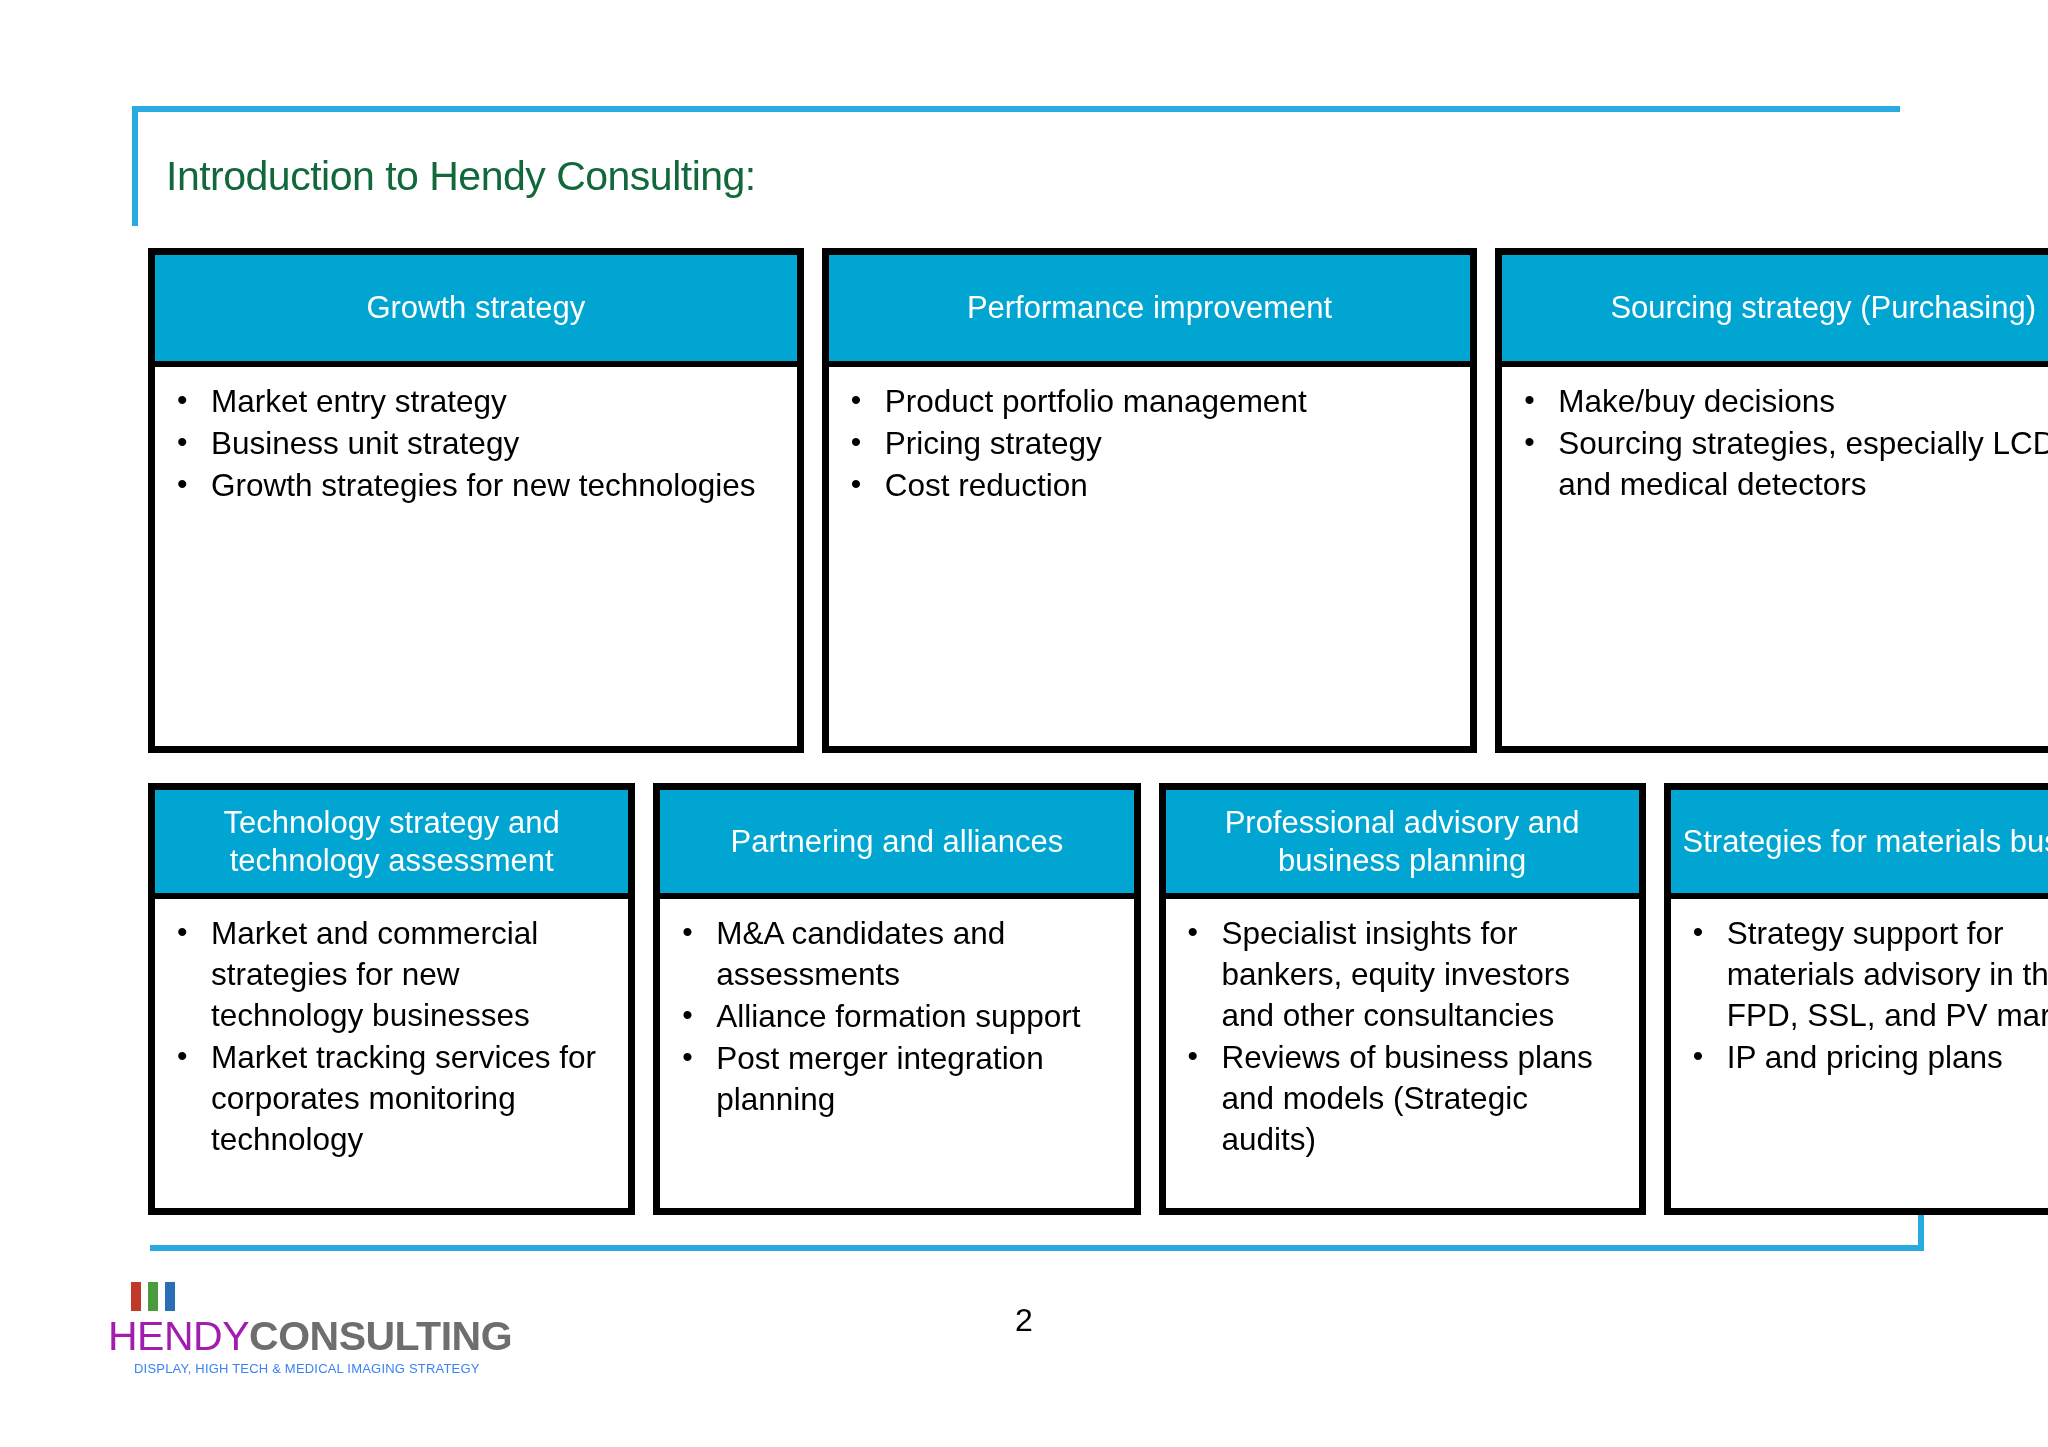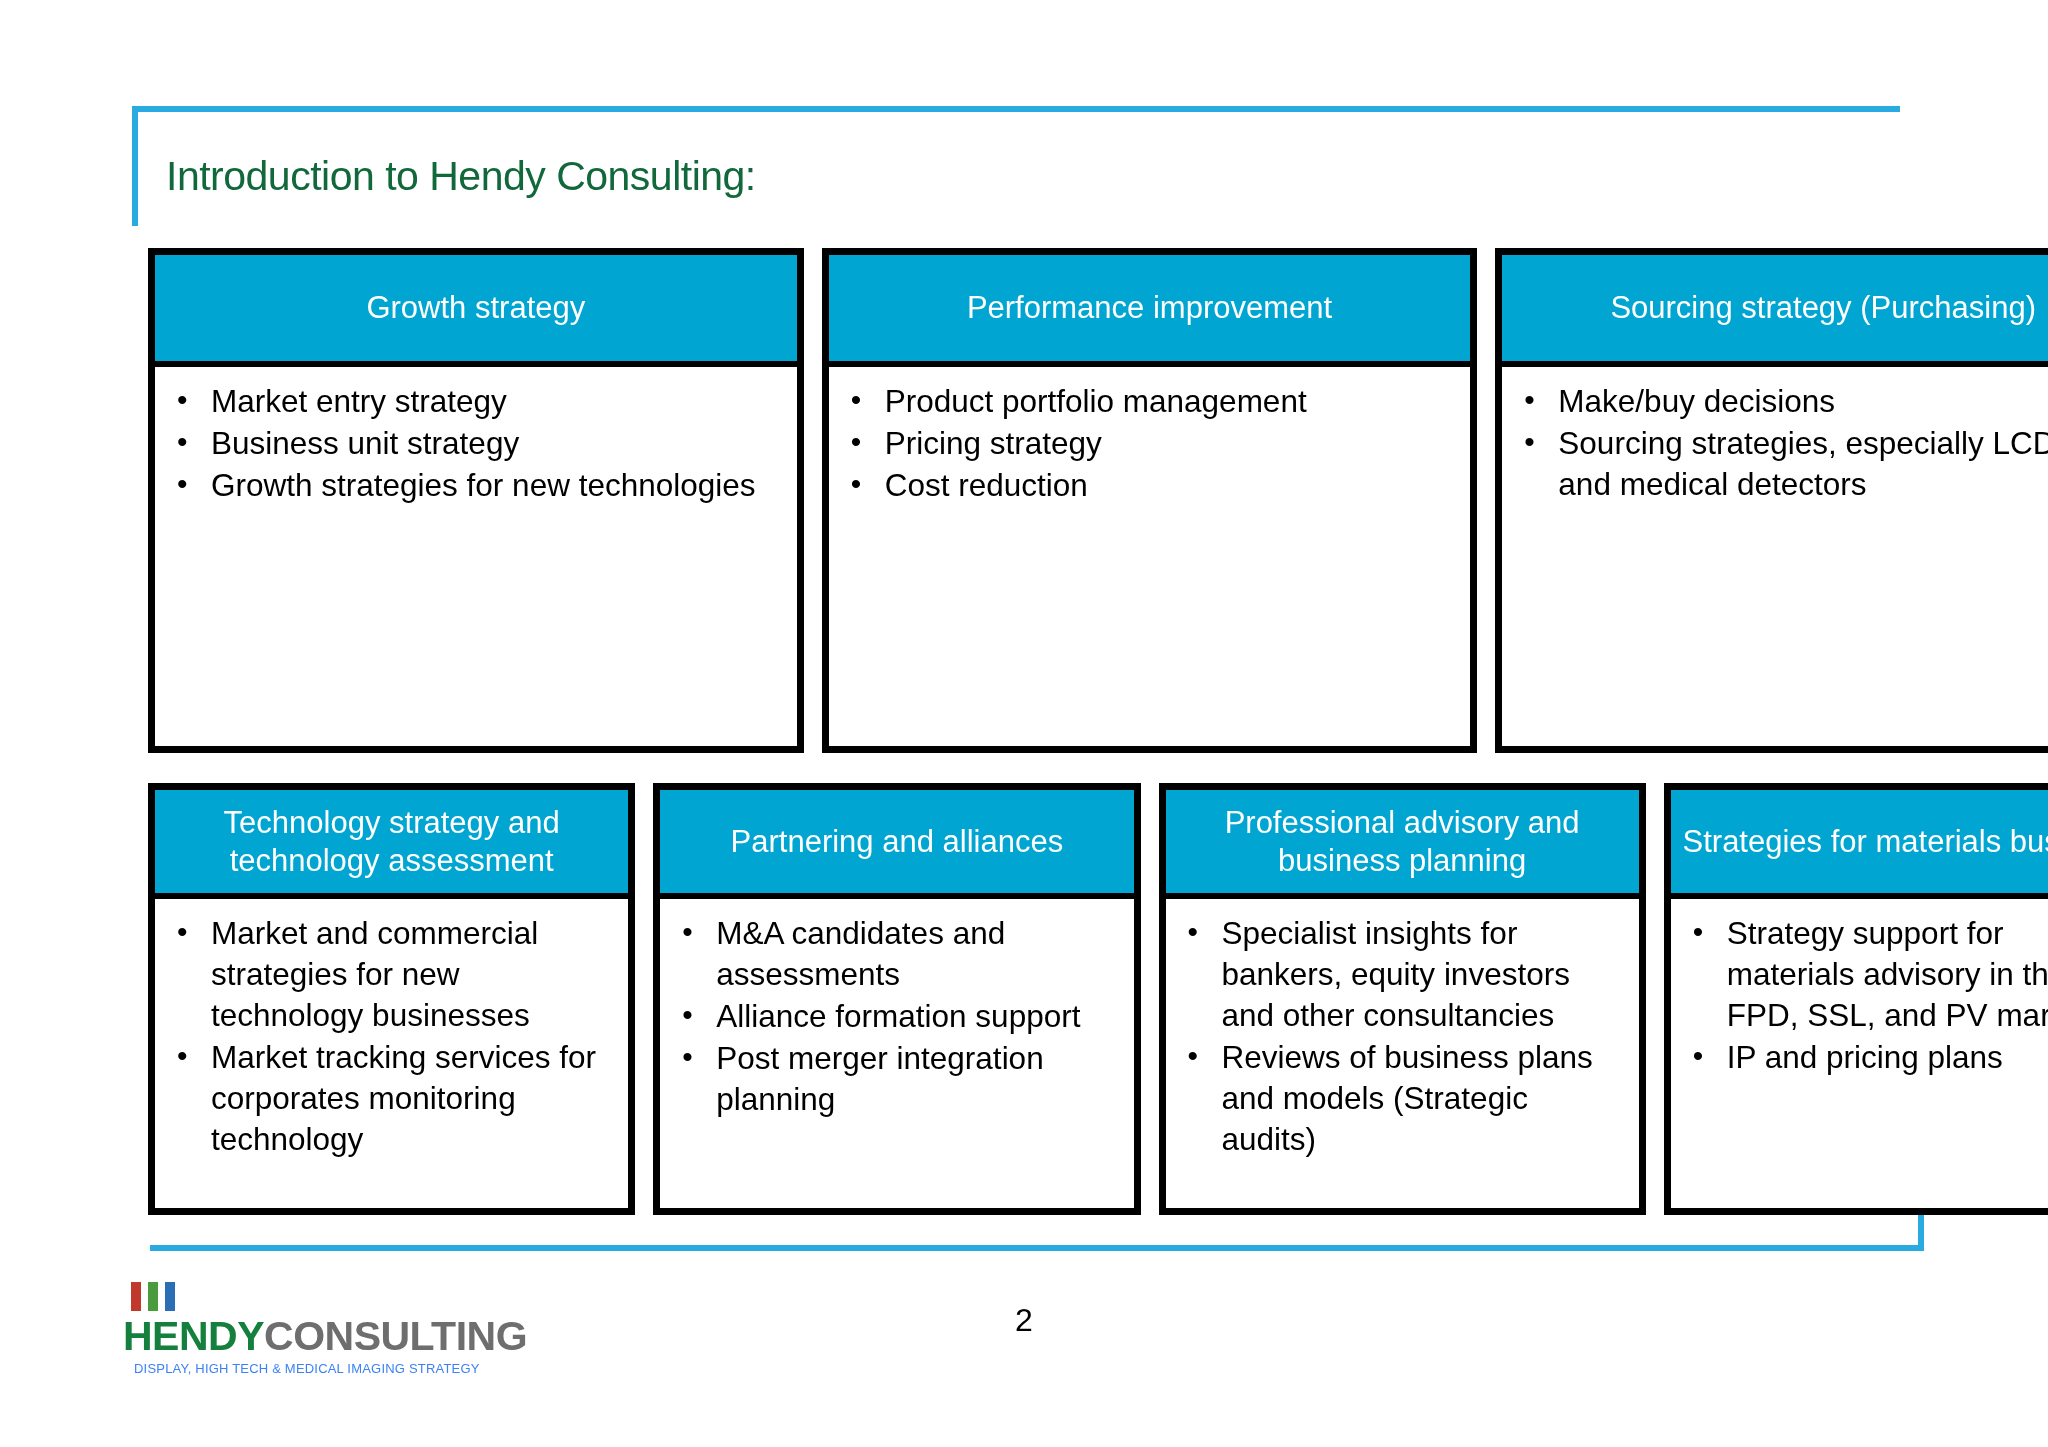--- a/index.html
+++ b/index.html
@@ -154,23 +154,22 @@
   .bar-g { background: #4a9b3e; }
   .bar-b { background: #2a6fb5; }
 
   .logo-wordmark {
     font-size: 41px;
     letter-spacing: -0.5px;
     line-height: 1;
     white-space: nowrap;
   }
   .logo-wordmark .w-bold {
-    font-weight: bold;
-    color: #15803d;
-    margin-left: 15px;
+    font-weight: normal;
+    color: #a21caf;
   }
   .logo-wordmark .w-light {
     font-weight: bold;
     color: #6e6e6e;
   }
   .logo-tag {
     font-size: 13px;
     color: #3b82f6;
     letter-spacing: 0.2px;
     margin-top: 4px;

